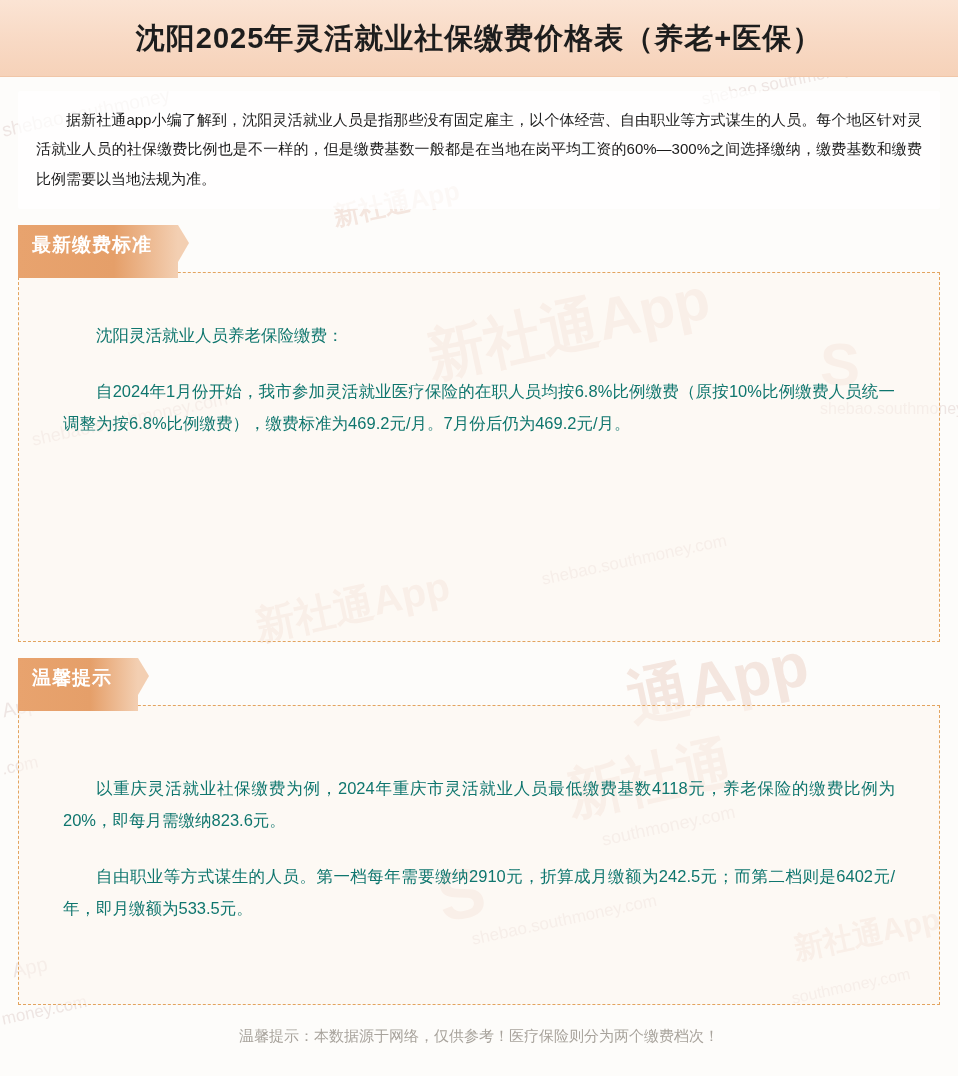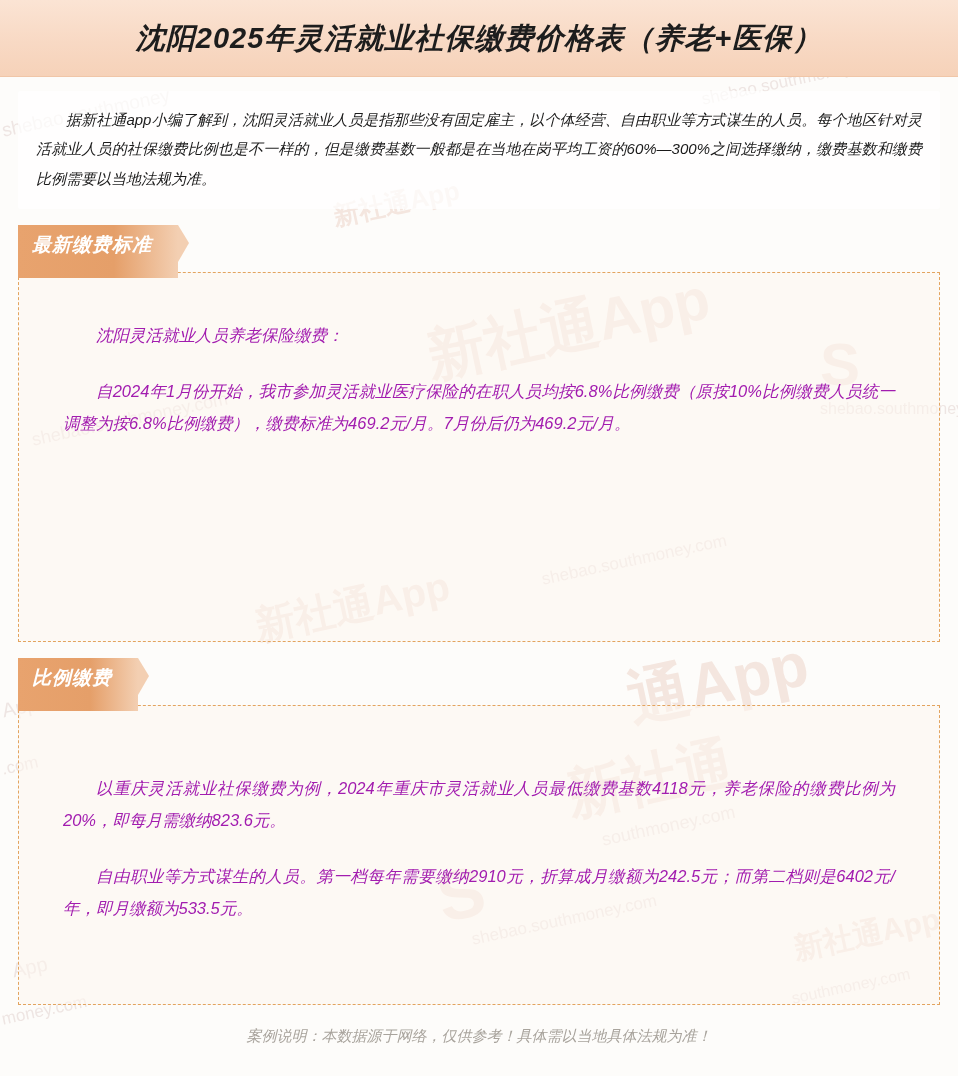--- a/index.html
+++ b/index.html
@@ -33,21 +33,20 @@
   }
   .wm.small { color: rgba(170, 130, 120, 0.18); font-weight: normal; }
 
   
   .page {
     position: relative;
     z-index: 2;
     width: 958px;
     box-sizing: border-box;
     padding: 0 0 8px 0;
-    font-style: italic;
   }
 
   
   .header {
     position: relative;
     height: 76px;
     background: linear-gradient(180deg, #fbe4d4 0%, #f8d9c4 55%, #f6d2b9 100%);
     border-bottom: 1px solid #f0c6a8;
   }
   .header-title {
@@ -102,21 +101,21 @@
     margin-top: -6px;
     padding: 30px 44px 28px 44px;
     box-sizing: border-box;
   }
   .dashed-box.standards { min-height: 370px; padding-top: 46px; }
   .dashed-box.cases { min-height: 300px; padding-top: 66px; }
   .dashed-box p {
     margin: 0 0 24px 0;
     font-size: 16.5px;
     line-height: 1.95;
-    color: #a21caf;
+    color: #0f766e;
     text-indent: 2em;
     text-align: justify;
   }
   .dashed-box p:last-child { margin-bottom: 0; margin-top: 16px; }
 
   
   .footer-note {
     margin: 22px 0 0 0;
     text-align: center;
     font-size: 15px;
@@ -164,21 +163,21 @@
 
   <div class="section">
     <div class="ribbon">最新缴费标准</div>
     <div class="dashed-box standards">
       <p>沈阳灵活就业人员养老保险缴费：</p>
       <p>自2024年1月份开始，我市参加灵活就业医疗保险的在职人员均按6.8%比例缴费（原按10%比例缴费人员统一调整为按6.8%比例缴费），缴费标准为469.2元/月。7月份后仍为469.2元/月。</p>
     </div>
   </div>
 
   <div class="section">
-    <div class="ribbon">比例缴费</div>
+    <div class="ribbon">温馨提示</div>
     <div class="dashed-box cases">
       <p>以重庆灵活就业社保缴费为例，2024年重庆市灵活就业人员最低缴费基数4118元，养老保险的缴费比例为20%，即每月需缴纳823.6元。</p>
       <p>自由职业等方式谋生的人员。第一档每年需要缴纳2910元，折算成月缴额为242.5元；而第二档则是6402元/年，即月缴额为533.5元。</p>
     </div>
   </div>
 
-  <div class="footer-note">案例说明：本数据源于网络，仅供参考！具体需以当地具体法规为准！</div>
+  <div class="footer-note">温馨提示：本数据源于网络，仅供参考！医疗保险则分为两个缴费档次！</div>
 </div>
 
 </body></html>

